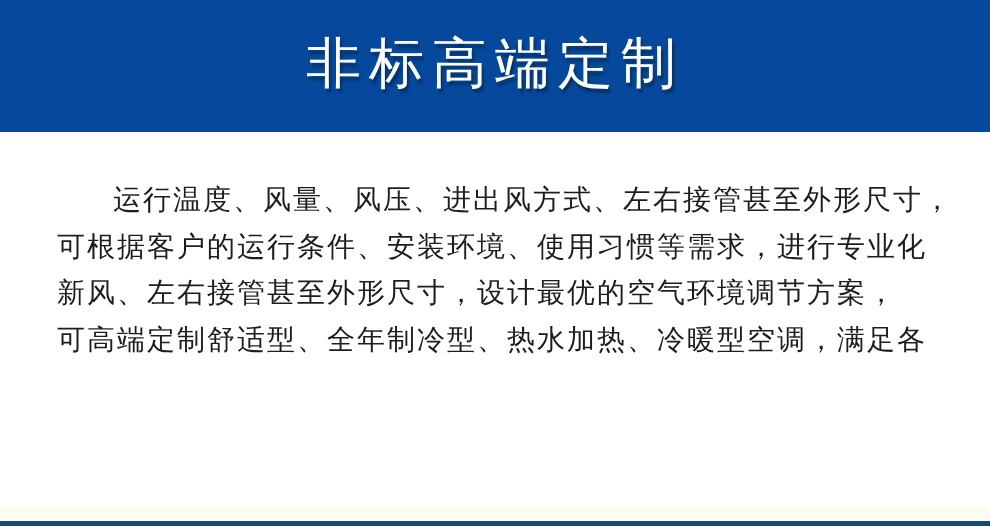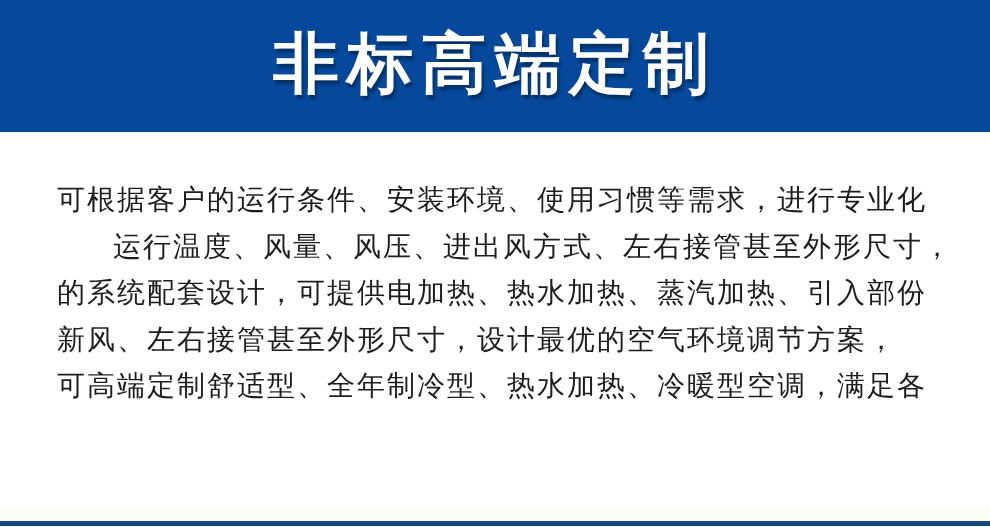--- a/index.html
+++ b/index.html
@@ -23,22 +23,22 @@
     width: 990px;
     height: 132px;
     background: #06499c;
     display: flex;
     align-items: center;
     justify-content: center;
   }
   .header .title {
     margin: 0;
     color: #ffffff;
-    font-size: 66px;
-    font-weight: bold;
+    font-size: 55px;
+    font-weight: normal;
     letter-spacing: 8px;
     white-space: nowrap;
     text-shadow: 2px 4px 3px rgba(0, 0, 0, 0.35);
     transform: translateY(-2px);
   }
   
   .content {
     position: absolute;
     top: 132px;
     left: 57px;
@@ -76,23 +76,22 @@
 </head>
 <body>
 
 <div class="page">
 
   <div class="header">
     <h1 class="title">非标高端定制</h1>
   </div>
 
   <div class="content">
+    <div class="line indent">运行温度、风量、风压、进出风方式、左右接管甚至外形尺寸，</div>
     <div class="line">可根据客户的运行条件、安装环境、使用习惯等需求，进行专业化</div>
-    <div class="line indent">运行温度、风量、风压、进出风方式、左右接管甚至外形尺寸，</div>
-    <div class="line">的系统配套设计，可提供电加热、热水加热、蒸汽加热、引入部份</div>
     <div class="line">新风、左右接管甚至外形尺寸，设计最优的空气环境调节方案，</div>
     <div class="line">可高端定制舒适型、全年制冷型、热水加热、冷暖型空调，满足各</div>
   </div>
 
   <div class="bottom-tint"></div>
   <div class="footer-bar"></div>
 
 </div>
 
 </body></html>

